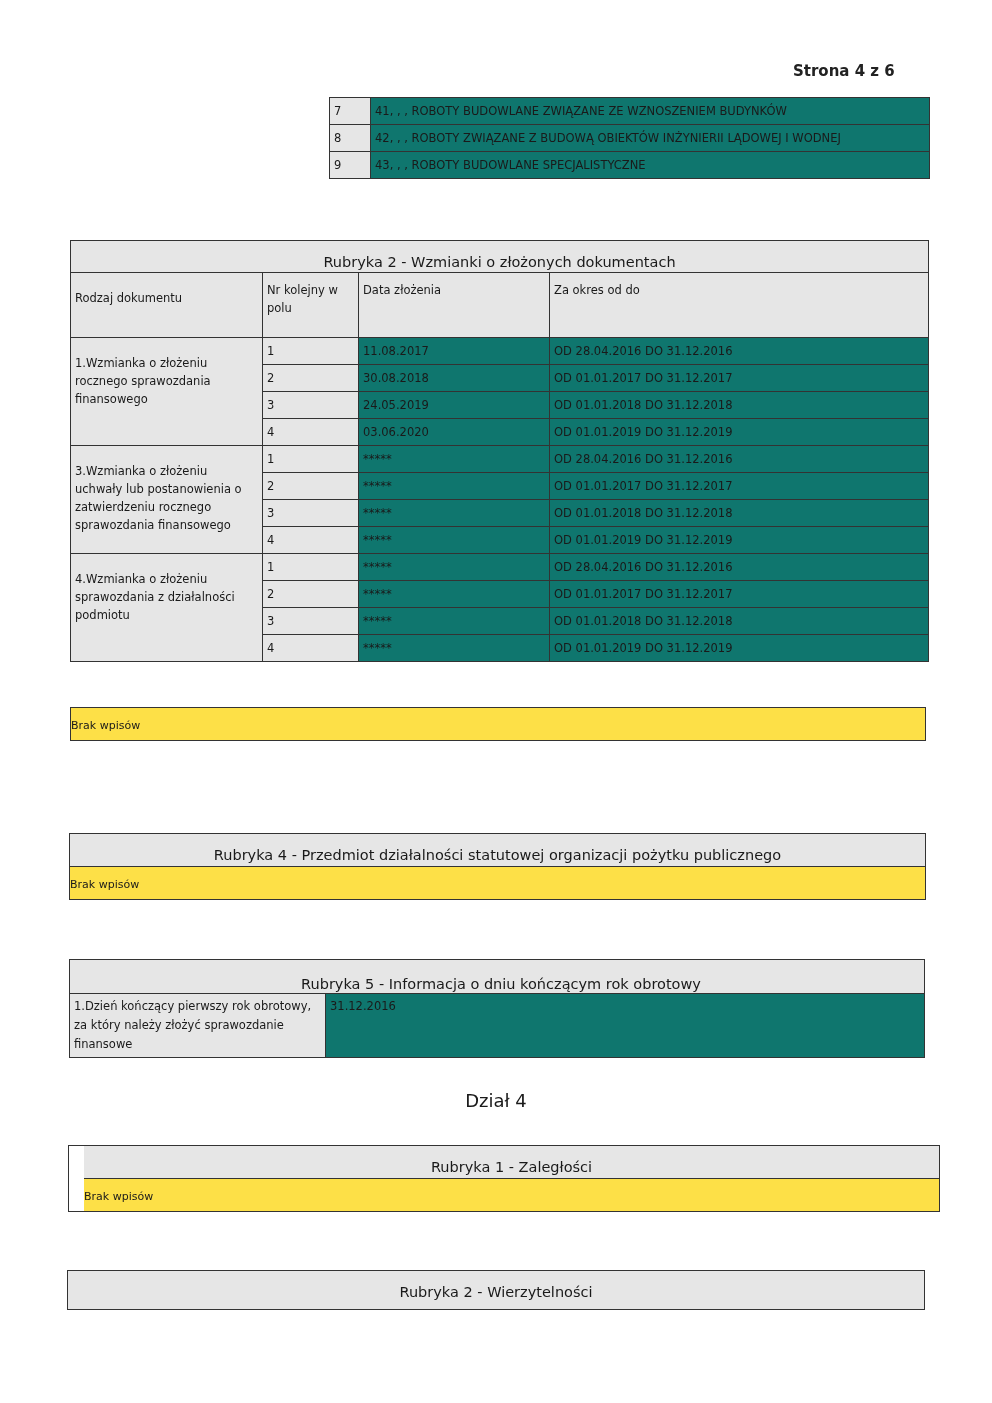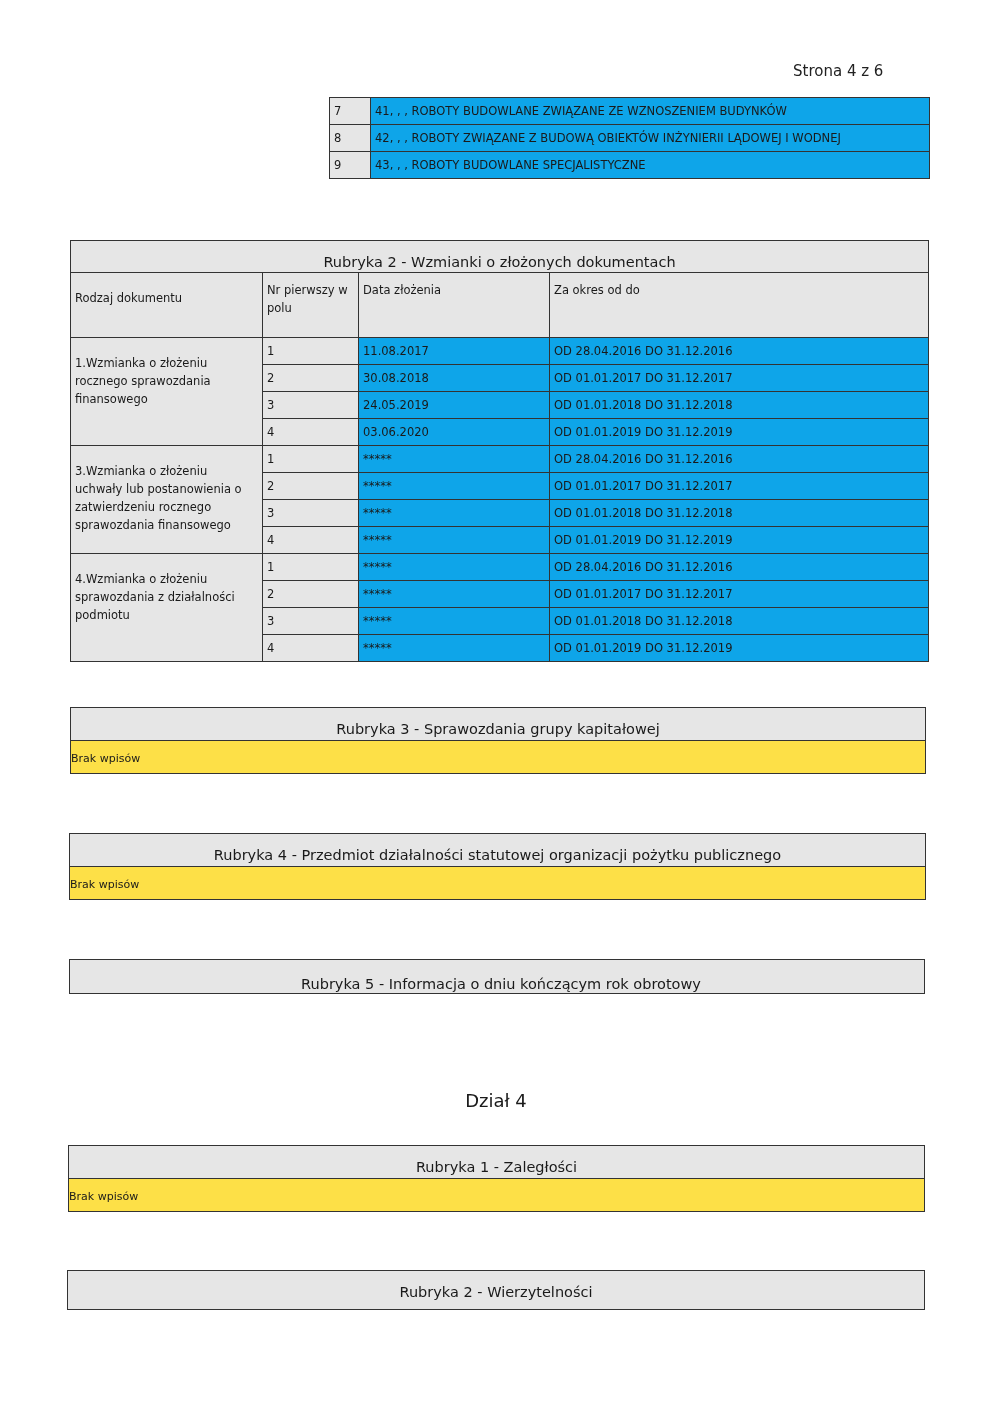--- a/index.html
+++ b/index.html
@@ -1,24 +1,24 @@
 <!DOCTYPE html>
 <html><head>
 <meta charset="utf-8">
 <style>
   html, body { margin: 0; padding: 0; }
   body {
     width: 992px; height: 1403px; background: #ffffff; position: relative; overflow: hidden;
     font-family: "DejaVu Sans", sans-serif; color: #1a1a1a;
   }
-  .page-number { position: absolute; left: 793px; top: 62px; font-size: 15px; color: #222; }
+  .page-number { position: absolute; left: 793px; top: 62px; font-size: 15px; color: #222; font-weight: bold; }
   table { border-collapse: collapse; position: absolute; }
   td { border: 1px solid #333; font-size: 11.5px; vertical-align: top; padding: 0 4px; }
   .gray { background: #e6e6e6; }
-  .white { background: #0ea5e9; }
+  .white { background: #0f766e; }
 
   
   #pkd { left: 329px; top: 97px; width: 601px; }
   #pkd td { height: 26px; vertical-align: middle; }
   #pkd td.num { width: 32px; }
 
   
   #r2 { left: 70px; top: 240px; width: 859px; }
   #r2 td.title { text-align: center; font-size: 14.5px; height: 29px; vertical-align: bottom; padding-bottom: 2px; }
   #r2 td.hdr { height: 48px; padding-top: 8px; font-size: 11.5px; line-height: 18px; }
@@ -40,21 +40,21 @@
   #r4 .head { height: 32px; line-height: 42px; }
   #r4 .body { height: 32px; line-height: 36px; }
 
   #r5 { left: 69px; top: 959px; width: 856px; border-collapse: collapse; }
   #r5 td.title { text-align: center; font-size: 14.5px; height: 32px; vertical-align: bottom; padding-bottom: 1px; padding-left: 12px; }
   #r5 td.lbl { width: 247px; font-size: 11.5px; line-height: 19px; padding-top: 3px; height: 60px; }
   #r5 td.val { padding-top: 5px; font-size: 11.5px; }
 
   .dzial { position: absolute; left: 0; width: 992px; top: 1090px; text-align: center; font-size: 18px; }
 
-  #d4r1 { left: 68px; top: 1145px; width: 855px; }
+  #d4r1 { left: 68px; top: 1145px; width: 855px; padding-left: 15px; }
   #d4r1 .head { height: 32px; line-height: 42px; }
   #d4r1 .body { height: 32px; line-height: 36px; }
 
   #d4r2 { left: 67px; top: 1270px; width: 856px; }
   #d4r2 .head { height: 38px; line-height: 42px; border-bottom: none; }
 </style>
 </head>
 <body>
 
 <div class="page-number">Strona 4 z 6</div>
@@ -76,21 +76,21 @@
 </tbody>
   </table>
 
 <table id="r2">
   <tbody>
       <tr>
     <td colspan="4" class="title gray">Rubryka 2 - Wzmianki o złożonych dokumentach</td>
   </tr>
   <tr>
     <td class="hdr gray kind">Rodzaj dokumentu</td>
-    <td class="hdr gray nr" style="vertical-align:top">Nr pierwszy w polu</td>
+    <td class="hdr gray nr" style="vertical-align:top">Nr kolejny w polu</td>
     <td class="hdr gray date" style="vertical-align:top">Data złożenia</td>
     <td class="hdr gray period" style="vertical-align:top">Za okres od do</td>
   </tr>
 
   <tr class="row">
     <td rowspan="4" class="kind gray">1.Wzmianka o złożeniu rocznego sprawozdania finansowego</td>
     <td class="nr gray">1</td>
     <td class="date white">11.08.2017</td>
     <td class="period white">OD 28.04.2016 DO 31.12.2016</td>
   </tr>
@@ -150,33 +150,36 @@
   </tr>
   <tr class="row">
     <td class="nr gray">4</td>
     <td class="date white">*****</td>
     <td class="period white">OD 01.01.2019 DO 31.12.2019</td>
   </tr>
 </tbody>
   </table>
 
 <div id="r3" class="box">
-  <div class="head">Rubryka 3 - Sprawozdania grupy kapitałowej</div>
   <div class="body">Brak wpisów</div>
 </div>
 
 <div id="r4" class="box">
   <div class="head">Rubryka 4 - Przedmiot działalności statutowej organizacji pożytku publicznego</div>
   <div class="body">Brak wpisów</div>
 </div>
 
 <table id="r5">
   <tbody>
       <tr>
     <td colspan="2" class="title gray">Rubryka 5 - Informacja o dniu kończącym rok obrotowy</td>
+  </tr>
+  <tr>
+    <td class="lbl gray">1.Dzień kończący pierwszy rok obrotowy, za który należy złożyć sprawozdanie finansowe</td>
+    <td class="val white">31.12.2016</td>
   </tr>
 </tbody>
   </table>
 
 <div class="dzial">Dział 4</div>
 
 <div id="d4r1" class="box">
   <div class="head">Rubryka 1 - Zaległości</div>
   <div class="body">Brak wpisów</div>
 </div>

